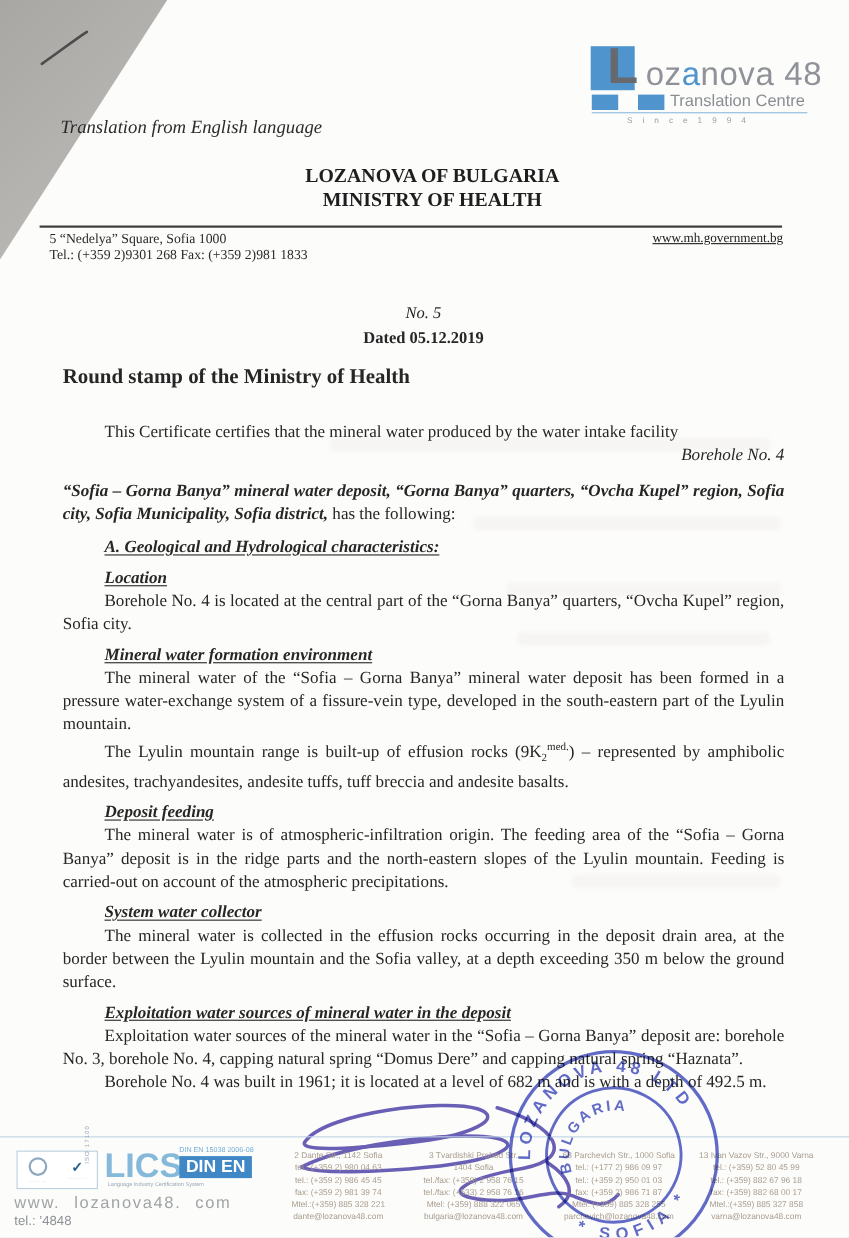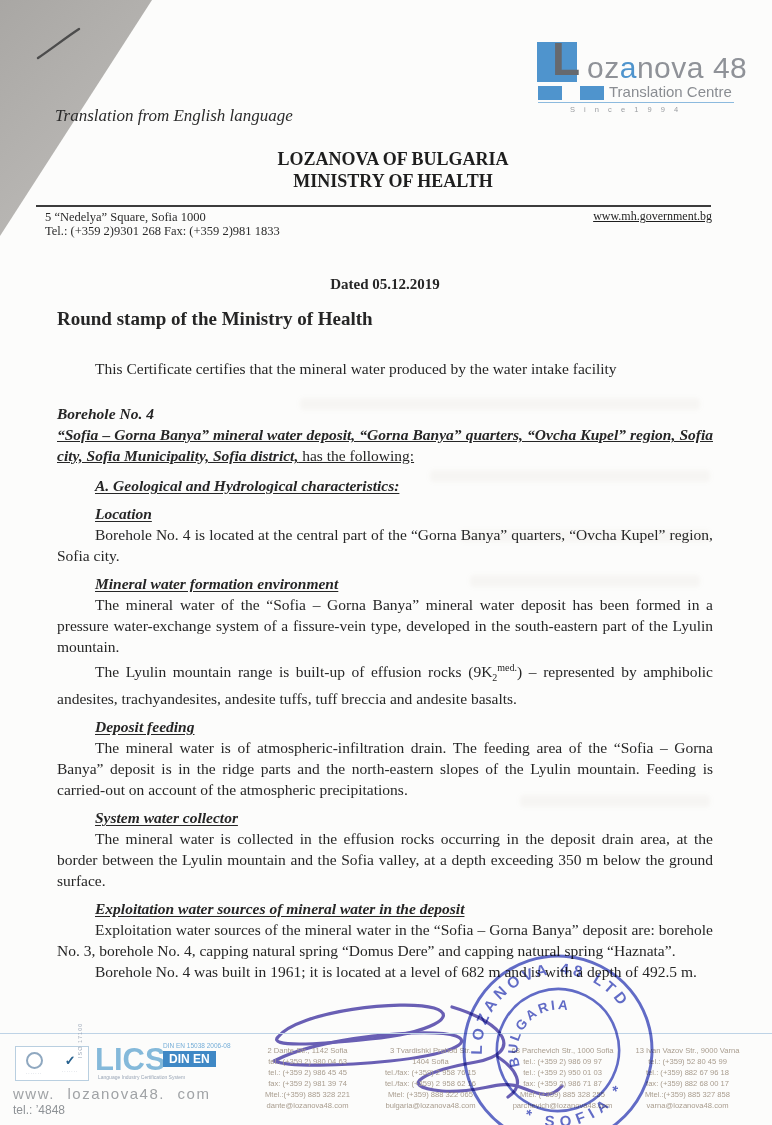--- a/index.html
+++ b/index.html
@@ -44,22 +44,22 @@
     text-decoration:underline;color:#1e1e1e;}
 
   
   .doc-body{position:absolute;left:57px;top:272px;width:656px;font-size:15.5px;line-height:21px;}
   .cert-title{text-align:center;font-weight:bold;font-size:25px;letter-spacing:6px;line-height:28px;}
   .cert-no{text-align:center;font-style:italic;font-size:15px;margin-top:3px;}
   .cert-dated{text-align:center;font-weight:bold;font-size:15px;margin-top:2px;}
   .cert-stampnote{text-align:left;font-weight:bold;font-size:19px;margin-top:13px;}
   p.body-p{margin:0;text-align:justify;text-indent:38px;}
   p.intro{margin-top:29px;text-align:left;}
-  .borehole{margin-top:24px;text-align:left;font-weight:bold;font-style:italic;font-size:15.5px;}
-  .deposit-p{margin:0 0 0 0;text-align:justify;text-indent:0;text-decoration:underline;}
+  .borehole{text-align:right;font-weight:normal;font-style:italic;font-size:15.5px;}
+  .deposit-p{margin:12px 0 0 0;text-align:justify;text-indent:0;}
   .deposit-p .bi{font-weight:bold;font-style:italic;}
   .section-head{margin:7px 0 0 38px;font-weight:bold;font-style:italic;}
   .section-head span{text-decoration:underline;text-underline-offset:2px;}
   sub.geo{font-size:10px;}
   sup.geo{font-size:10px;}
 
   
   .signature{position:absolute;left:262px;top:993px;mix-blend-mode:multiply;}
   .stamp{position:absolute;left:452px;top:948px;mix-blend-mode:multiply;}
 
@@ -74,21 +74,21 @@
   .iso-vert{position:absolute;left:77px;top:1058px;font-family:"Liberation Sans",sans-serif;
     font-size:5.5px;color:#9aa6b6;transform:rotate(-90deg);transform-origin:left top;letter-spacing:1px;}
   .lics{position:absolute;left:95px;top:1040px;font-family:"Liberation Sans",sans-serif;
     font-size:31px;font-weight:bold;color:#84b9da;line-height:32px;}
   .lics sup{font-size:9px;}
   .lics-sub{position:absolute;left:98px;top:1074px;font-family:"Liberation Sans",sans-serif;
     font-size:5px;color:#9aa6b6;}
   .din-std{position:absolute;left:163px;top:1042px;font-family:"Liberation Sans",sans-serif;
     font-size:6.5px;color:#76aed8;}
   .din-box{position:absolute;left:163px;top:1051px;background:#3f88c5;color:#fff;
-    font-family:"Liberation Sans",sans-serif;font-size:12px;font-weight:bold;padding:1px 6px;}
+    font-family:"Liberation Sans",sans-serif;font-size:16px;font-weight:bold;padding:1px 6px;}
   .site-big{position:absolute;left:13px;top:1085px;font-family:"Liberation Sans",sans-serif;
     font-size:15px;color:#a0a3a6;letter-spacing:1.5px;word-spacing:7px;}
   .tel4848{position:absolute;left:13px;top:1103px;font-family:"Liberation Sans",sans-serif;
     font-size:12px;color:#8e9296;}
   .office{position:absolute;top:1045px;width:125px;font-family:"Liberation Sans",sans-serif;
     font-size:7.6px;line-height:11px;color:#a89c8e;text-align:center;}
   .office div{white-space:nowrap;}
   .office.o1{left:245px;}
   .office.o2{left:368px;}
   .office.o3{left:500px;}
@@ -126,40 +126,41 @@
     <div>MINISTRY OF HEALTH</div>
   </div>
   <div class="rule"></div>
   <div class="mh-address">
     <div>5 “Nedelya” Square, Sofia 1000</div>
     <div>Tel.: (+359 2)9301 268 Fax: (+359 2)981 1833</div>
   </div>
   <div class="mh-site">www.mh.government.bg</div>
 
   <div class="doc-body">
+    <div class="cert-no">No. 5</div>
     <div class="cert-dated">Dated 05.12.2019</div>
     <div class="cert-stampnote">Round stamp of the Ministry of Health</div>
 
     <p class="body-p intro">This Certificate certifies that the mineral water produced by the water intake facility</p>
 
     <div class="borehole">Borehole No. 4</div>
 
     <p class="deposit-p"><span class="bi">“Sofia – Gorna Banya” mineral water deposit, “Gorna Banya” quarters, “Ovcha Kupel” region, Sofia city, Sofia Municipality, Sofia district,</span><span> has the following:</span></p>
 
     <div class="section-head" style="margin-top:9px;"><span>A. Geological and Hydrological characteristics:</span></div>
 
     <div class="section-head"><span>Location</span></div>
     <p class="body-p">Borehole No. 4 is located at the central part of the “Gorna Banya” quarters, “Ovcha Kupel” region, Sofia city.</p>
 
     <div class="section-head"><span>Mineral water formation environment</span></div>
     <p class="body-p">The mineral water of the “Sofia – Gorna Banya” mineral water deposit has been formed in a pressure water-exchange system of a fissure-vein type, developed in the south-eastern part of the Lyulin mountain.</p>
     <p class="body-p"><span>The Lyulin mountain range is built-up of effusion rocks (9K</span><sub class="geo">2</sub><sup class="geo">med.</sup><span>) – represented by amphibolic andesites, trachyandesites, andesite tuffs, tuff breccia and andesite basalts.</span></p>
 
     <div class="section-head"><span>Deposit feeding</span></div>
-    <p class="body-p">The mineral water is of atmospheric-infiltration drain. The feeding area of the “Sofia – Gorna Banya” deposit is in the ridge parts and the north-eastern slopes of the Lyulin mountain. Feeding is carried-out on account of the atmospheric precipitations.</p>
+    <p class="body-p">The mineral water is of atmospheric-infiltration origin. The feeding area of the “Sofia – Gorna Banya” deposit is in the ridge parts and the north-eastern slopes of the Lyulin mountain. Feeding is carried-out on account of the atmospheric precipitations.</p>
 
     <div class="section-head"><span>System water collector</span></div>
     <p class="body-p">The mineral water is collected in the effusion rocks occurring in the deposit drain area, at the border between the Lyulin mountain and the Sofia valley, at a depth exceeding 350 m below the ground surface.</p>
 
     <div class="section-head"><span>Exploitation water sources of mineral water in the deposit</span></div>
     <p class="body-p">Exploitation water sources of the mineral water in the “Sofia – Gorna Banya” deposit are: borehole No. 3, borehole No. 4, capping natural spring “Domus Dere” and capping natural spring “Haznata”.</p>
     <p class="body-p">Borehole No. 4 was built in 1961; it is located at a level of 682 m and is with a depth of 492.5 m.</p>
   </div>
 
   <svg class="signature" width="310" height="112" viewBox="0 0 310 112">
@@ -196,27 +197,27 @@
     <div>tel.: (+359 2) 980 04 63</div>
     <div>tel.: (+359 2) 986 45 45</div>
     <div>fax: (+359 2) 981 39 74</div>
     <div>Mtel.:(+359) 885 328 221</div>
     <div>dante@lozanova48.com</div>
   </div>
   <div class="office o2">
     <div>3 Tvardishki Prohod Str.</div>
     <div>1404 Sofia</div>
     <div>tel./fax: (+359) 2 958 76 15</div>
-    <div>tel./fax: (+359) 2 958 62 16</div>
+    <div>tel./fax: (+533) 2 958 76 16</div>
     <div>Mtel: (+359) 888 322 065</div>
     <div>bulgaria@lozanova48.com</div>
   </div>
   <div class="office o3">
     <div>68 Parchevich Str., 1000 Sofia</div>
-    <div>tel.: (+359 2) 986 09 97</div>
+    <div>tel.: (+177 2) 986 09 97</div>
     <div>tel.: (+359 2) 950 01 03</div>
     <div>fax: (+359 2) 986 71 87</div>
     <div>Mtel: (+359) 885 328 255</div>
     <div>parchevich@lozanova48.com</div>
   </div>
   <div class="office o4">
     <div>13 Ivan Vazov Str., 9000 Varna</div>
     <div>tel.: (+359) 52 80 45 99</div>
     <div>tel.: (+359) 882 67 96 18</div>
     <div>fax: (+359) 882 68 00 17</div>

